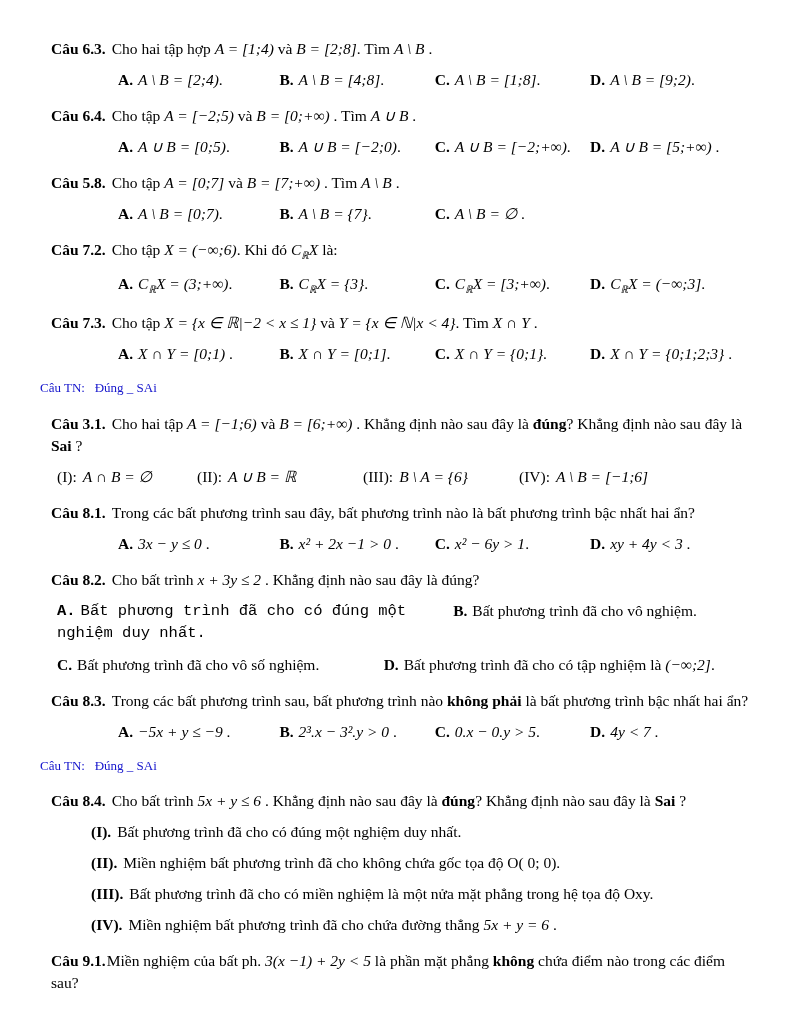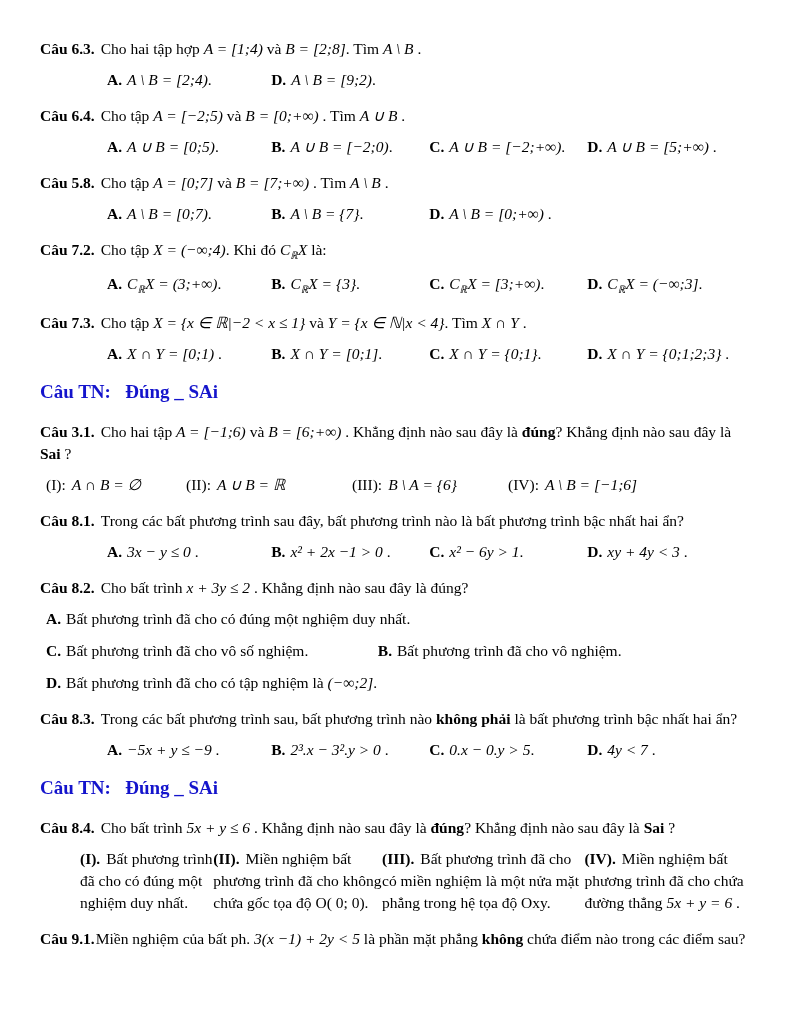--- a/index.html
+++ b/index.html
@@ -4,71 +4,73 @@
 <style>
   html,body{margin:0;padding:0;background:#ffffff;}
   .page{
     width:792px;height:1024px;box-sizing:border-box;
     background:#ffffff;color:#000;
     padding:38px 40px 20px 40px;
     font-family:"Liberation Serif", serif;
     font-size:15.5px;line-height:1.42;
     overflow:hidden;
   }
-  .q-block{margin-bottom:14px;}
+  .q-block{margin-bottom:14px;margin-left:11px;}
   .stem{margin:0 0 9px 0;}
   .q-label{margin-right:6px;}
   .math{font-style:italic;}
   sub.math{font-size:0.68em;}
   b{font-weight:bold;}
   .opts{margin:0;}
   .grid4{display:grid;grid-template-columns:1.04fr 1fr 1fr 1.07fr;padding-left:67px;column-gap:4px;}
   .wrap{display:flex;flex-wrap:wrap;padding-left:6px;row-gap:10px;}
   .wrap .opt{box-sizing:border-box;padding-right:6px;}
   .opt-label{font-weight:bold;margin-right:5px;}
   .heading{
-    font-weight:bold;font-size:19px;
+    font-weight:normal;font-size:13px;
     margin:2px 0 15px 0;white-space:pre-wrap;
   }
   .stmt-row{display:grid;grid-template-columns:140px 166px 156px 1fr;padding-left:6px;}
   .stmt-label{margin-right:6px;}
   .stmt-label.bold{font-weight:bold;}
-  .stmt-list{display:flex;flex-direction:row;row-gap:9px;padding-left:40px;}
+  .stmt-list{display:flex;flex-direction:column;row-gap:9px;padding-left:40px;}
 </style>
 </head>
 <body>
 
 <div class="page">
   <div id="content">
       <div class="q-block">
         <p class="stem"><b class="q-label">Câu 6.3.</b><span>Cho hai tập hợp </span><span class="math">A = [1;4)</span><span> và </span><span class="math">B = [2;8]</span><span>. Tìm </span><span class="math">A \ B</span><span> .</span></p>
         <div class="opts grid4">
           <span class="opt"><b class="opt-label">A.</b><span class="math">A \ B = [2;4)</span><span>.</span></span>
+          <span class="opt"><b class="opt-label">B.</b><span class="math">A \ B = [4;8]</span><span>.</span></span>
+          <span class="opt"><b class="opt-label">C.</b><span class="math">A \ B = [1;8]</span><span>.</span></span>
           <span class="opt"><b class="opt-label">D.</b><span class="math">A \ B = [9;2)</span><span>.</span></span>
         </div>
       </div>
       <div class="q-block">
         <p class="stem"><b class="q-label">Câu 6.4.</b><span>Cho tập </span><span class="math">A = [−2;5)</span><span> và </span><span class="math">B = [0;+∞)</span><span> . Tìm </span><span class="math">A ∪ B</span><span> .</span></p>
         <div class="opts grid4">
           <span class="opt"><b class="opt-label">A.</b><span class="math">A ∪ B = [0;5)</span><span>.</span></span>
           <span class="opt"><b class="opt-label">B.</b><span class="math">A ∪ B = [−2;0)</span><span>.</span></span>
           <span class="opt"><b class="opt-label">C.</b><span class="math">A ∪ B = [−2;+∞)</span><span>.</span></span>
           <span class="opt"><b class="opt-label">D.</b><span class="math">A ∪ B = [5;+∞)</span><span> .</span></span>
         </div>
       </div>
       <div class="q-block">
         <p class="stem"><b class="q-label">Câu 5.8.</b><span>Cho tập </span><span class="math">A = [0;7]</span><span> và </span><span class="math">B = [7;+∞)</span><span> . Tìm </span><span class="math">A \ B</span><span> .</span></p>
         <div class="opts grid4">
           <span class="opt"><b class="opt-label">A.</b><span class="math">A \ B = [0;7)</span><span>.</span></span>
           <span class="opt"><b class="opt-label">B.</b><span class="math">A \ B = {7}</span><span>.</span></span>
-          <span class="opt"><b class="opt-label">D.</b><span class="math">A \ B = [0;+∞)</span><span> .</span></span>
+          <span class="opt"><b class="opt-label">C.</b><span class="math">A \ B = ∅</span><span> .</span></span>
         </div>
       </div>
       <div class="q-block">
-        <p class="stem"><b class="q-label">Câu 7.2.</b><span>Cho tập </span><span class="math">X = (−∞;4)</span><span>. Khi đó </span><span class="math">C</span><sub class="math">ℝ</sub><span class="math">X</span><span> là:</span></p>
+        <p class="stem"><b class="q-label">Câu 7.2.</b><span>Cho tập </span><span class="math">X = (−∞;6)</span><span>. Khi đó </span><span class="math">C</span><sub class="math">ℝ</sub><span class="math">X</span><span> là:</span></p>
         <div class="opts grid4">
           <span class="opt"><b class="opt-label">A.</b><span class="math">C</span><sub class="math">ℝ</sub><span class="math">X = (3;+∞)</span><span>.</span></span>
           <span class="opt"><b class="opt-label">B.</b><span class="math">C</span><sub class="math">ℝ</sub><span class="math">X = {3}</span><span>.</span></span>
           <span class="opt"><b class="opt-label">C.</b><span class="math">C</span><sub class="math">ℝ</sub><span class="math">X = [3;+∞)</span><span>.</span></span>
           <span class="opt"><b class="opt-label">D.</b><span class="math">C</span><sub class="math">ℝ</sub><span class="math">X = (−∞;3]</span><span>.</span></span>
         </div>
       </div>
       <div class="q-block">
         <p class="stem"><b class="q-label">Câu 7.3.</b><span>Cho tập </span><span class="math">X = {x ∈ ℝ|−2 &lt; x ≤ 1}</span><span> và </span><span class="math">Y = {x ∈ ℕ|x &lt; 4}</span><span>. Tìm </span><span class="math">X ∩ Y</span><span> .</span></p>
         <div class="opts grid4">
@@ -93,23 +95,23 @@
         <div class="opts grid4">
           <span class="opt"><b class="opt-label">A.</b><span class="math">3x − y ≤ 0</span><span> .</span></span>
           <span class="opt"><b class="opt-label">B.</b><span class="math">x² + 2x −1 &gt; 0</span><span> .</span></span>
           <span class="opt"><b class="opt-label">C.</b><span class="math">x² − 6y &gt; 1</span><span>.</span></span>
           <span class="opt"><b class="opt-label">D.</b><span class="math">xy + 4y &lt; 3</span><span> .</span></span>
         </div>
       </div>
       <div class="q-block">
         <p class="stem"><b class="q-label">Câu 8.2.</b><span>Cho bất trình </span><span class="math">x + 3y ≤ 2</span><span> . Khẳng định nào sau đây là đúng?</span></p>
         <div class="opts wrap">
-          <span class="opt" style="width: 57%;"><b class="opt-label">A.</b><span>Bất phương trình đã cho có đúng một nghiệm duy nhất.</span></span>
+          <span class="opt" style="width: 57%; font-family: Liberation Mono, monospace;"><b class="opt-label">A.</b><span>Bất phương trình đã cho có đúng một nghiệm duy nhất.</span></span>
+          <span class="opt" style="width: 43%;"><b class="opt-label">B.</b><span>Bất phương trình đã cho vô nghiệm.</span></span>
           <span class="opt" style="width: 47%;"><b class="opt-label">C.</b><span>Bất phương trình đã cho vô số nghiệm.</span></span>
-          <span class="opt" style="width: 43%;"><b class="opt-label">B.</b><span>Bất phương trình đã cho vô nghiệm.</span></span>
           <span class="opt" style="width: 53%;"><b class="opt-label">D.</b><span>Bất phương trình đã cho có tập nghiệm là </span><span class="math">(−∞;2]</span><span>.</span></span>
         </div>
       </div>
       <div class="q-block">
         <p class="stem"><b class="q-label">Câu 8.3.</b><span>Trong các bất phương trình sau, bất phương trình nào </span><b>không phải</b><span> là bất phương trình bậc nhất hai ẩn?</span></p>
         <div class="opts grid4">
           <span class="opt"><b class="opt-label">A.</b><span class="math">−5x + y ≤ −9</span><span> .</span></span>
           <span class="opt"><b class="opt-label">B.</b><span class="math">2³.x − 3².y &gt; 0</span><span> .</span></span>
           <span class="opt"><b class="opt-label">C.</b><span class="math">0.x − 0.y &gt; 5</span><span>.</span></span>
           <span class="opt"><b class="opt-label">D.</b><span class="math">4y &lt; 7</span><span> .</span></span>

